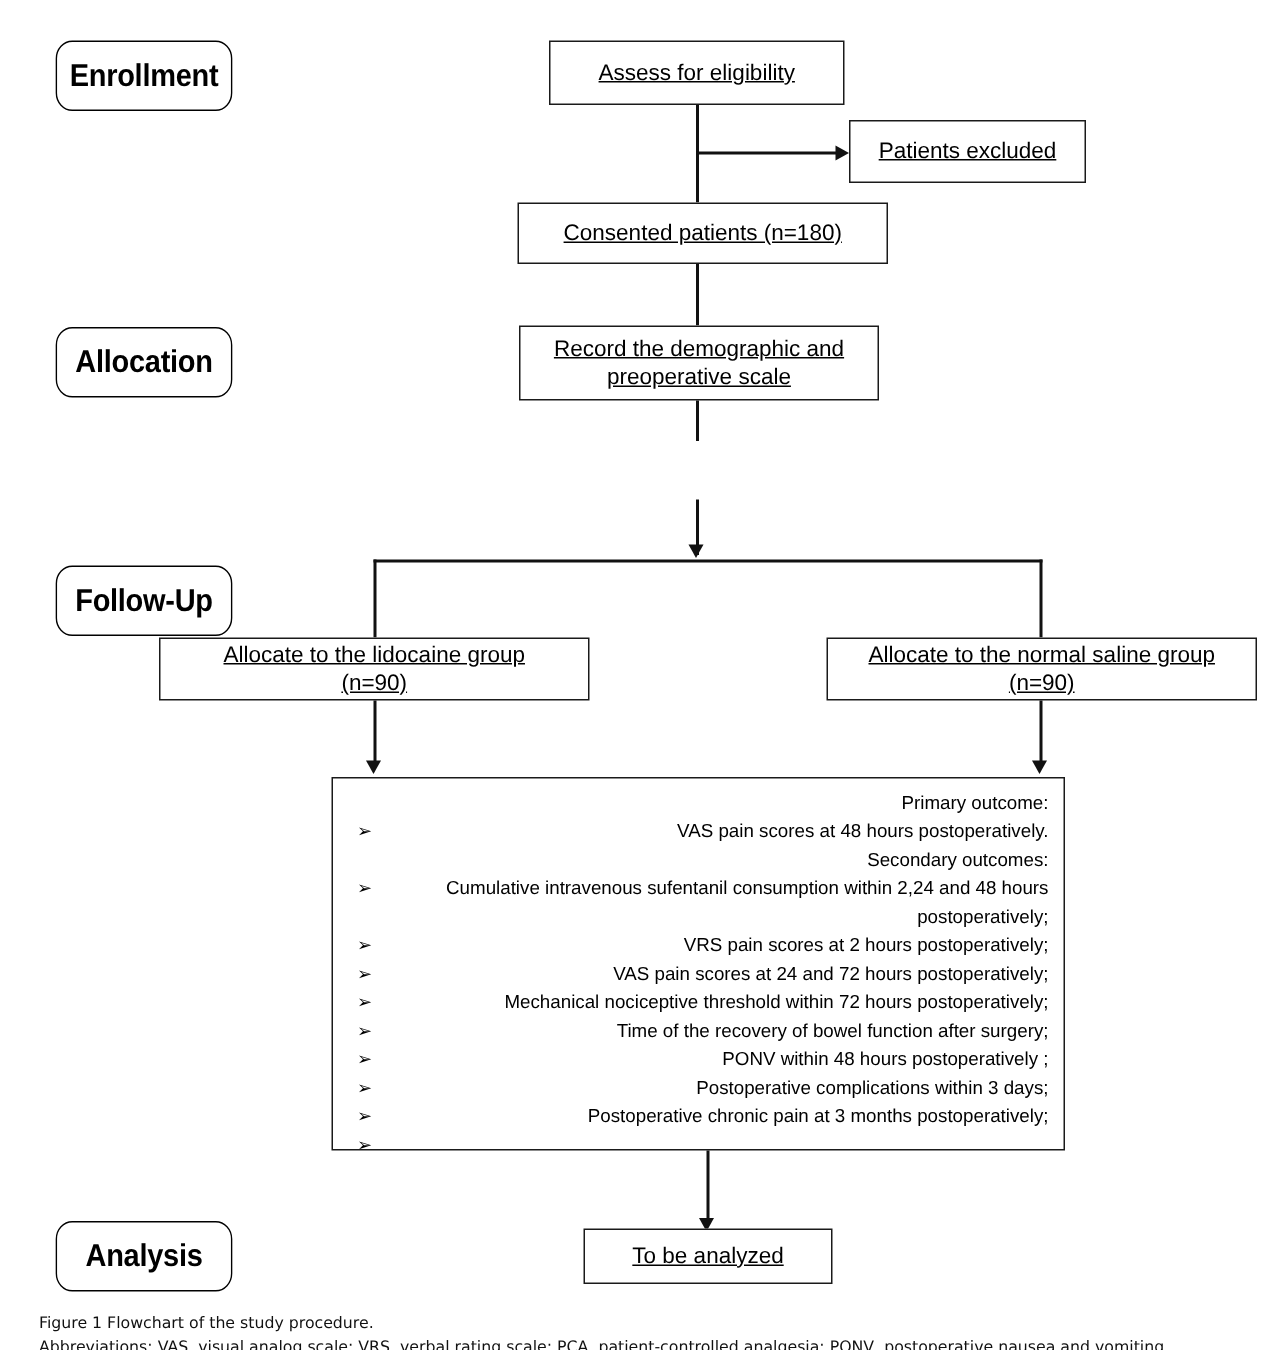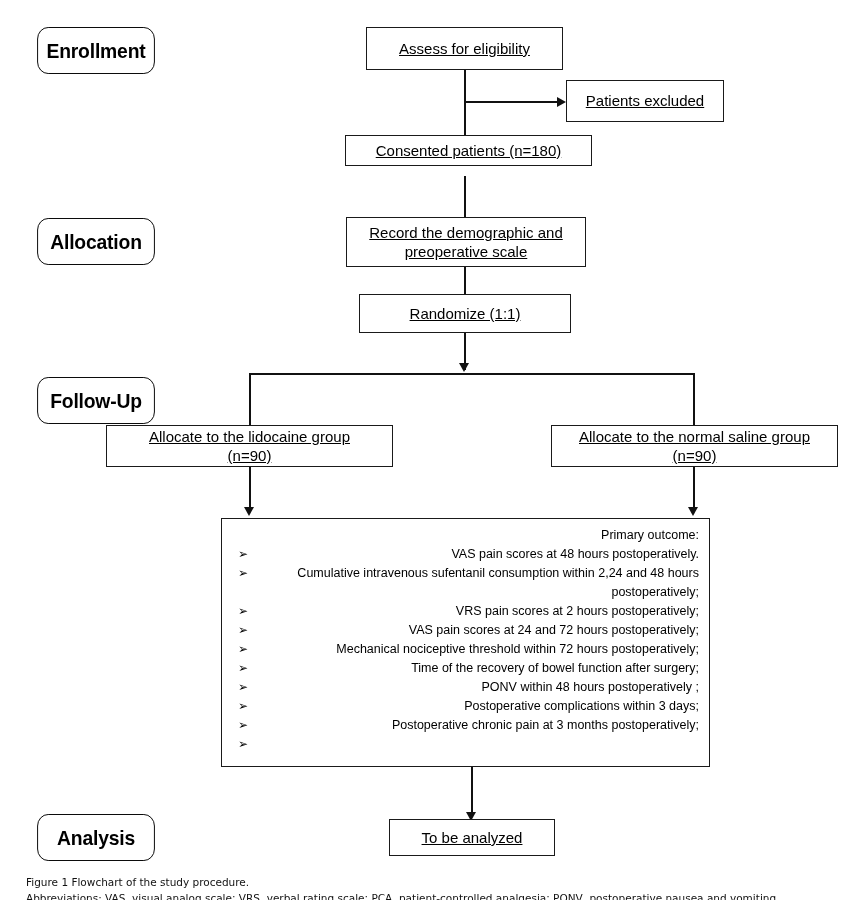--- a/index.html
+++ b/index.html
@@ -120,38 +120,35 @@
 
   <div class="vline" style="left:464px;top:54px;height:65px;"></div>
 
   <div class="hline" style="left:464px;top:85px;width:95px;"></div>
   <div class="arrow-r" style="left:557px;top:80.5px;"></div>
 
   <div class="node" style="left:566px;top:64px;width:158px;height:42px;">
     <span class="txt">Patients excluded</span>
   </div>
 
-  <div class="node" style="left:345px;top:119px;width:247px;height:31px;">
+  <div class="node" style="left:345px;top:119px;width:247px;height:41px;">
     <span class="txt">Consented patients (n=180)</span>
   </div>
 
   <div class="vline" style="left:464px;top:160px;height:41px;"></div>
 
   <div class="node" style="left:346px;top:201px;width:240px;height:50px;justify-content:center;">
     <span class="txt">
       <span>Record the demographic and</span><br>
       <span>preoperative scale</span>
     </span>
   </div>
 
   <div class="vline" style="left:464px;top:251px;height:27px;"></div>
 
-  <div class="node" style="left:359px;top:278px;width:212px;height:39px;">
-    <span class="txt">Randomize (1:1)</span>
-  </div>
 
   <div class="vline" style="left:464px;top:317px;height:37px;"></div>
   <div class="arrow-d" style="left:459px;top:347px;"></div>
 
   <div class="hline" style="left:249px;top:357px;width:446px;"></div>
   <div class="vline" style="left:249px;top:357px;height:52px;"></div>
   <div class="vline" style="left:693px;top:357px;height:52px;"></div>
 
   <div class="node" style="left:106px;top:409px;width:287px;height:42px;">
     <span class="txt">
@@ -174,20 +171,21 @@
   <div class="arrow-d" style="left:688px;top:491px;"></div>
 
   <div class="panel" style="left:221px;top:502px;width:489px;height:249px;">
     <div class="hdr">Primary outcome:</div>
     <ul>
       <li>
         <span class="bul">➢</span>
         <span class="it">VAS pain scores at 48 hours postoperatively.</span>
       </li>
     </ul>
+    <div class="hdr">Secondary outcomes:</div>
     <ul>
       <li>
         <span class="bul">➢</span>
         <span class="it">Cumulative intravenous sufentanil consumption within 2,24 and 48 hours postoperatively;</span>
       </li>
       <li>
         <span class="bul">➢</span>
         <span class="it">VRS pain scores at 2 hours postoperatively;</span>
       </li>
       <li>

